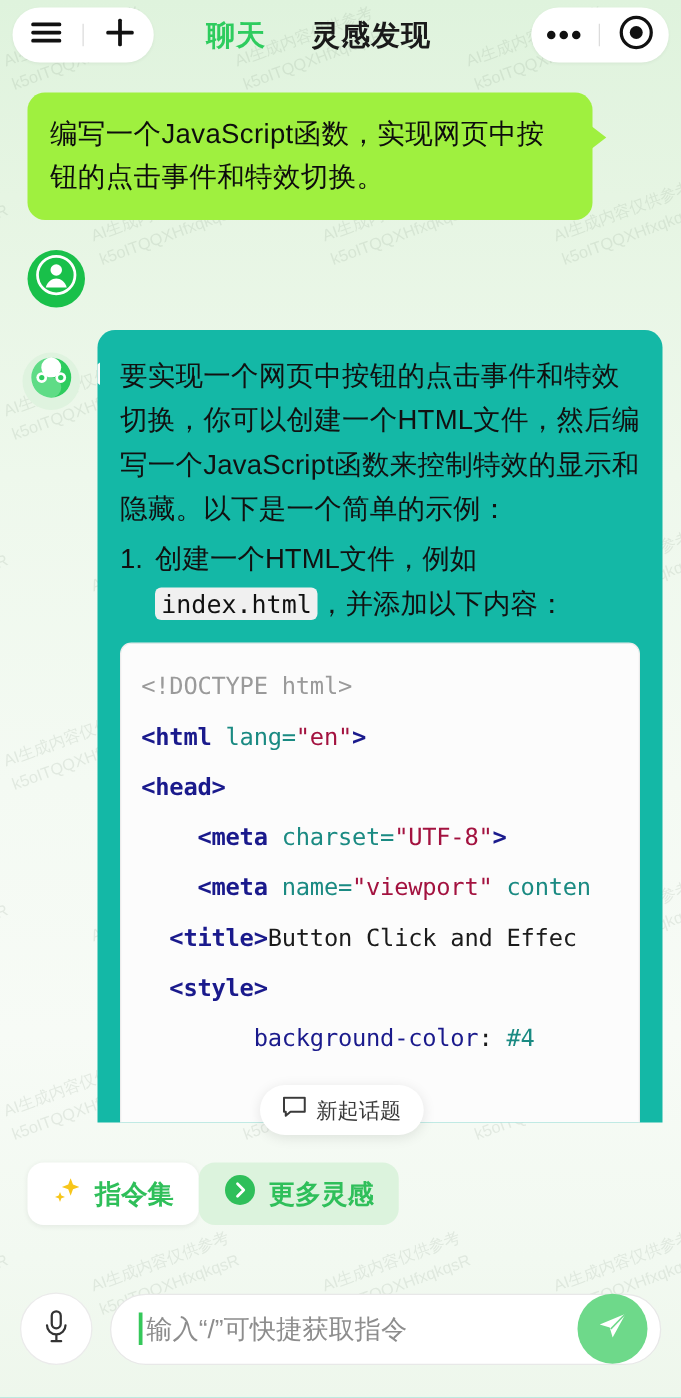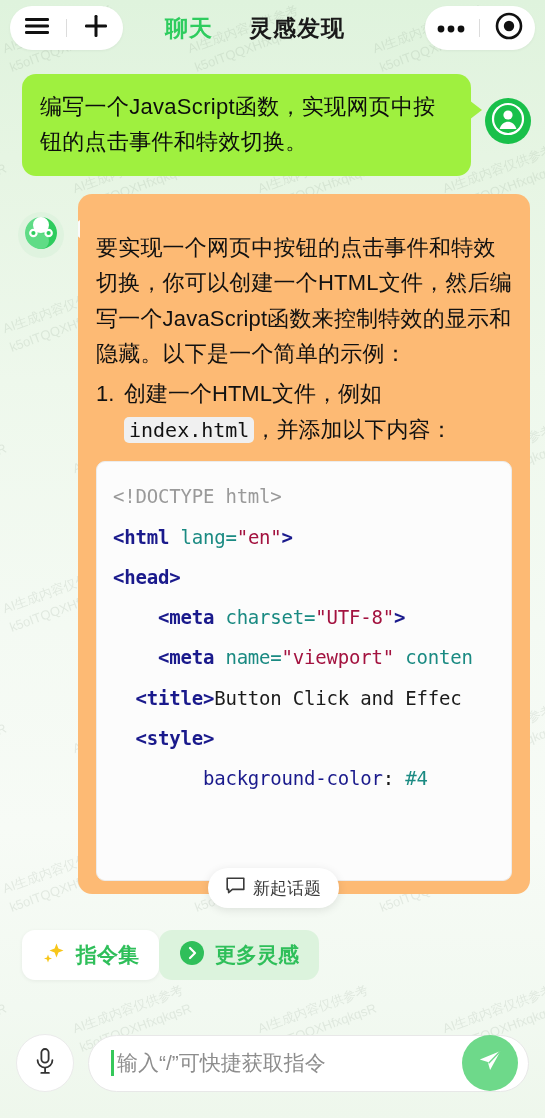--- a/index.html
+++ b/index.html
@@ -29,36 +29,36 @@
   .tab { font-size:23px; font-weight:700; letter-spacing:1px; }
   .tab.active { color:#2ecc5e; }
   .tab.inactive { color:#1a1a1a; }
   .hright { position:absolute; right:10px; width:110px; justify-content:space-around; }
 
   
   .chat { position:absolute; top:56px; left:0; width:545px; height:842px; z-index:4; overflow:hidden; }
 
   
   .row-user { display:flex; justify-content:flex-end; align-items:flex-start;
-              padding:18px 14px 0 22px; }
+              padding:18px 14px 0 22px;flex-direction:column; }
   .bubble-user { position:relative; background:#9ff03f; border-radius:14px;
                  padding:16px 18px; max-width:452px; margin-right:14px; }
   .bubble-user .txt { font-size:22px; line-height:1.58; color:#0d0d0d; letter-spacing:.3px; }
   .tail { position:absolute; right:-11px; top:26px; width:0; height:0;
           border-top:10px solid transparent; border-bottom:10px solid transparent;
           border-left:13px solid #9ff03f; }
   .av-user { width:46px; height:46px; border-radius:50%; background:#19c04a;
              display:flex; align-items:center; justify-content:center; flex:0 0 46px; margin-top:24px; }
 
   
   .row-bot { display:flex; align-items:flex-start; padding:18px 0 0 18px; }
   .av-bot { width:46px; height:46px; border-radius:50%; background:#dff3df;
             display:flex; align-items:center; justify-content:center; flex:0 0 46px; margin-top:18px; }
-  .bubble-bot { position:relative; background:#fdba74; border-radius:14px;
-                margin-left:14px; width:452px; padding:36px 18px 0 18px; overflow:hidden;
+  .bubble-bot { position:relative; background:#14b8a6; border-radius:14px;
+                margin-left:14px; width:452px; padding:19px 18px 0 18px; overflow:hidden;
                 min-height:700px; }
   .tail-l { position:absolute; left:-10px; top:26px; width:0; height:0;
             border-top:9px solid transparent; border-bottom:9px solid transparent;
             border-right:12px solid #fafafa; }
   .p { font-size:22px; line-height:1.62; color:#111; letter-spacing:.2px; }
   .olist { margin-top:4px; }
   .li { display:flex; font-size:22px; line-height:1.62; color:#111; }
   .li .num { flex:0 0 28px; }
   .li .body { flex:1; }
   .code-inline { font-family:"DejaVu Sans Mono","Liberation Mono",monospace;

